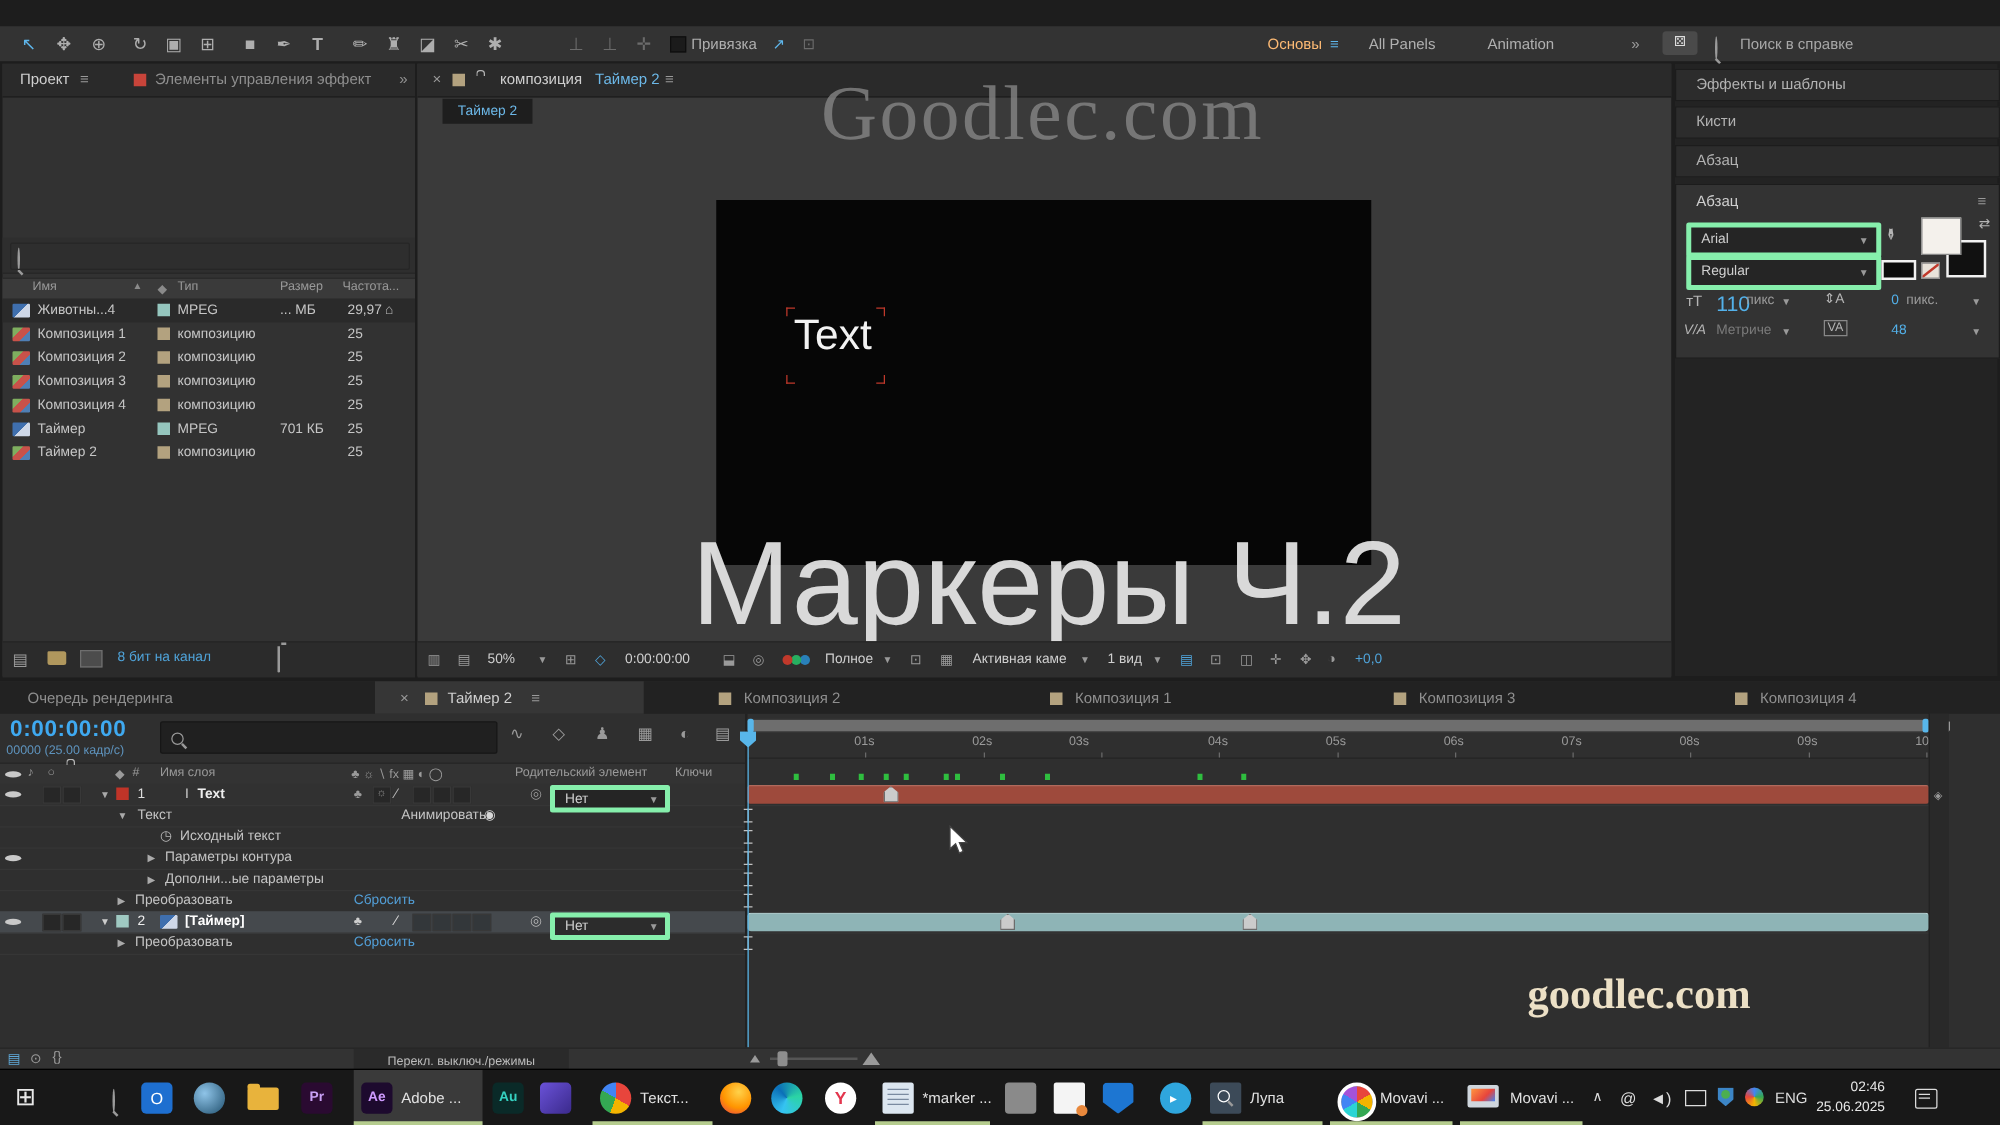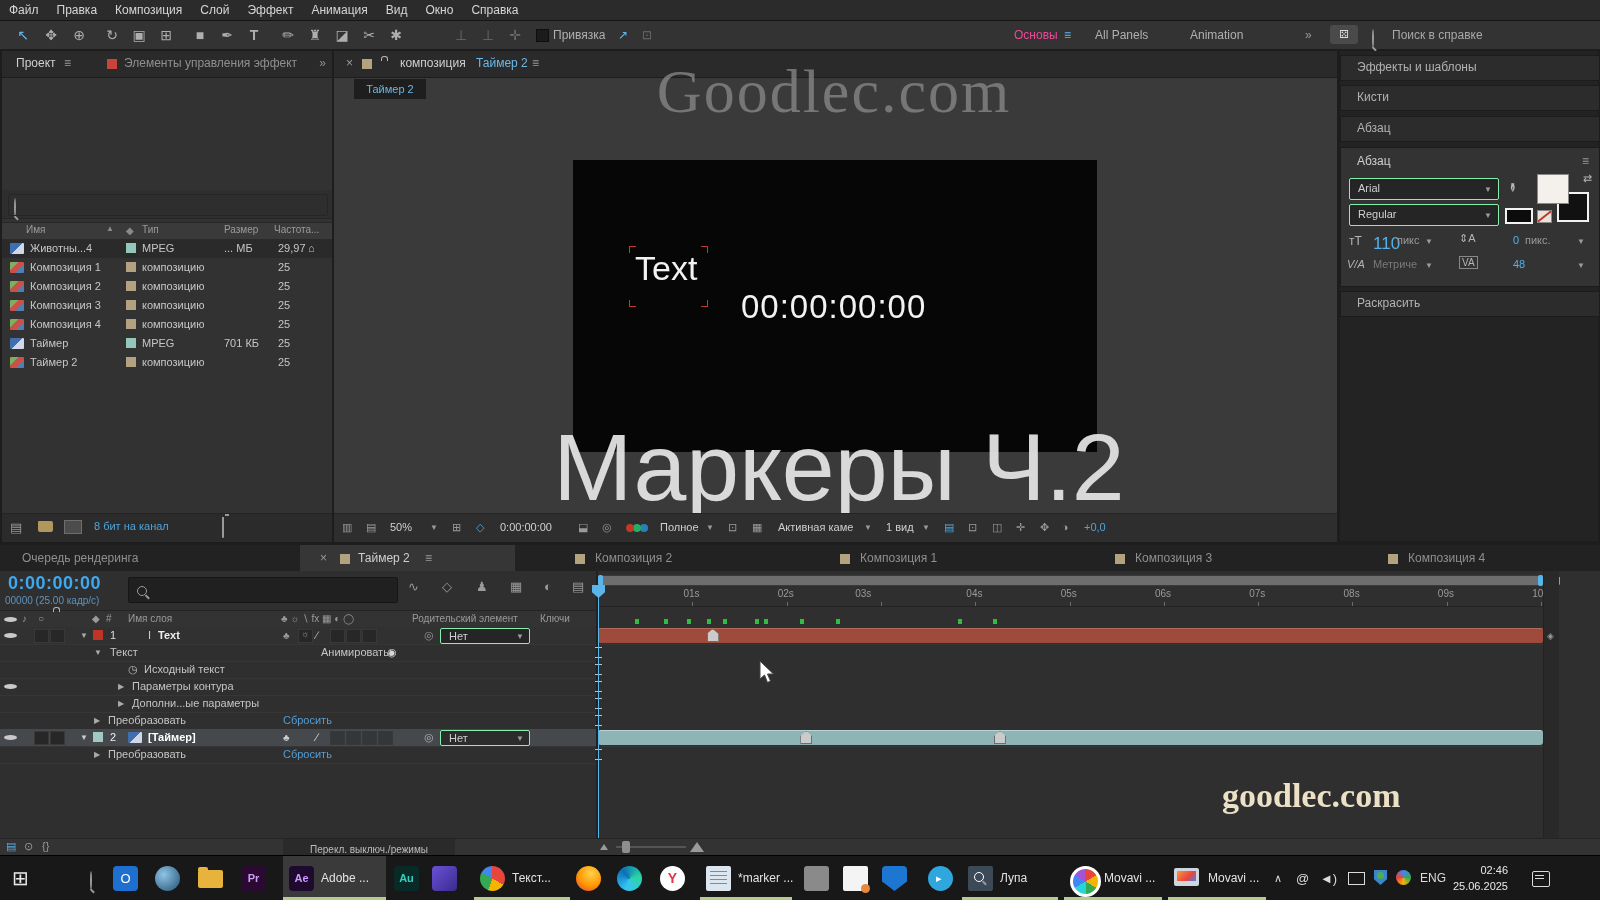--- a/index.html
+++ b/index.html
@@ -8,21 +8,21 @@
   .abs{position:absolute}
   
   #menubar{left:0;top:0;width:1600px;height:20px;background:#2b2b2b;border-bottom:1px solid #151515;display:flex;align-items:center}
   .menu-item{padding:0 9px;font-size:12px;color:#d6d6d6;line-height:20px}
   
   #toolbar{left:0;top:21px;width:1600px;height:28px;background:#333}
   .tool{position:absolute;top:3px;width:22px;height:22px;line-height:22px;text-align:center;color:#aeaeae;font-size:14px}
   .tool.sel{color:#5fb7ec}
   .tool.dim{color:#6b6b6b}
   .wstab{position:absolute;top:0;height:28px;line-height:28px;font-size:12px;color:#b0b0b0}
-  .wstab.active{color:#ec4899}
+  .wstab.active{color:#fdba74}
   .chip{position:absolute;top:4px;height:19px;background:#4a4a4a;border-radius:3px;color:#ddd;font-size:11px;text-align:center}
   .checkbox{position:absolute;width:11px;height:11px;background:#1b1b1b;border:1px solid #0e0e0e}
   
   .panel{position:absolute;background:#323232}
   .ptabbar{position:absolute;left:0;top:0;right:0;height:26px;background:#2a2a2a;border-bottom:1px solid #1d1d1d}
   .ptab{font-size:12px;color:#cfcfcf}
   .ptab.inactive{color:#8f8f8f}
   .sq{display:inline-block;width:10px;height:10px;vertical-align:-1px}
   
   .phead{position:absolute;left:0;right:0;height:16px;background:#3a3a3a;font-size:10px;color:#9a9a9a;border-top:1px solid #262626;border-bottom:1px solid #262626}
@@ -33,21 +33,21 @@
   .ficon.comp{background:linear-gradient(135deg,#7fae5f 34%,#c8524a 34% 67%,#4f7fb5 67%)}
   
   .eye{position:relative;width:13px;height:13px}
   .eye::before{content:"";position:absolute;left:0;right:0;top:4px;bottom:4px;background:#c9c9c9;border-radius:50%}
   .mag{position:relative;width:8px;height:8px;border:1.5px solid #9a9a9a;border-radius:50%}
   .mag::after{content:"";position:absolute;width:5px;height:1.5px;background:#9a9a9a;transform:rotate(45deg);right:-4px;bottom:-2px}
   .lockicon{position:relative;width:9px;height:7px;background:#b5b5b5;border-radius:1px;margin-top:5px}
   .lockicon::before{content:"";position:absolute;left:1px;top:-4px;width:5px;height:4px;border:1.5px solid #b5b5b5;border-bottom:none;border-radius:3px 3px 0 0}
   .trash{position:relative;width:11px;height:12px;border:1.5px solid #9a9a9a;border-top:3px solid #9a9a9a;border-radius:0 0 2px 2px}
   .trash::before{content:"";position:absolute;top:-6px;left:2px;width:4px;height:2px;background:#9a9a9a}
-  .ddbox{position:absolute;background:#252525;border:1px solid #86efac;border-radius:2px;color:#cfcfcf;font-size:11px}
+  .ddbox{position:absolute;background:#252525;border:4px solid #86efac;border-radius:2px;color:#cfcfcf;font-size:11px}
   .dar{color:#9a9a9a;font-size:8px}
   
   .trow{position:absolute;left:0;width:596px;height:17px;border-bottom:1px solid #363636;font-size:11px}
   .trow .a{position:absolute;top:0;line-height:17px;white-space:nowrap}
   .swbox{position:absolute;top:2px;width:13px;height:12px;background:#272727;border:1px solid #383838}
   .ibeam{position:absolute;width:7px;height:11px}
   .ibeam::before{content:"";position:absolute;left:3px;top:0;bottom:0;width:1px;background:#c2c2c2}
   .ibeam::after{content:"";position:absolute;left:0;right:0;top:0;height:1px;background:#c2c2c2;box-shadow:0 10px 0 #c2c2c2}
   .tick{position:absolute;top:2px;transform:translateX(-55%);font-size:10px;color:#9a9a9a}
   .tickmark{position:absolute;bottom:0;width:1px;height:4px;background:#6a6a6a}
@@ -59,31 +59,20 @@
   .tbico{position:absolute;top:10px;width:25px;height:25px;border-radius:4px}
   .tblabel{position:absolute;top:0;font-size:12px;color:#e2e2e2;line-height:45px;white-space:nowrap}
   .underline{position:absolute;top:41px;height:3px;background:#b5cc8e}
   .trayglyph{position:absolute;top:0;line-height:45px;color:#dcdcdc;font-size:13px}
 </style>
 </head>
 <body>
 
 <div id="screen">
 
-  <div id="menubar" class="abs">
-    <span class="menu-item">Файл</span>
-    <span class="menu-item">Правка</span>
-    <span class="menu-item">Композиция</span>
-    <span class="menu-item">Слой</span>
-    <span class="menu-item">Эффект</span>
-    <span class="menu-item">Анимация</span>
-    <span class="menu-item">Вид</span>
-    <span class="menu-item">Окно</span>
-    <span class="menu-item">Справка</span>
-  </div>
 
   <div id="toolbar" class="abs">
     <span class="tool sel" style="left:12px">↖</span>
     <span class="tool" style="left:40px">✥</span>
     <span class="tool" style="left:68px">⊕</span>
     <span class="tool" style="left:101px">↻</span>
     <span class="tool" style="left:128px">▣</span>
     <span class="tool" style="left:155px">⊞</span>
     <span class="tool" style="left:189px">■</span>
     <span class="tool" style="left:216px">✒</span>
@@ -211,21 +200,20 @@
 
     <div class="abs" style="left:230px;top:5px;width:540px;text-align:center;font-family:'Liberation Serif',serif;font-size:62px;color:#858585;opacity:.8;letter-spacing:2px">Goodlec.com</div>
 
     <div class="abs" style="left:239px;top:109px;width:524px;height:292px;background:#060606">
       <div class="abs" style="left:62px;top:89px;font-size:34px;color:#f2f2f2">Text</div>
 
       <span class="corner" style="left:56px;top:86px;border-left-width:1px;border-top-width:1px"></span>
       <span class="corner" style="left:128px;top:86px;border-right-width:1px;border-top-width:1px"></span>
       <span class="corner" style="left:56px;top:140px;border-left-width:1px;border-bottom-width:1px"></span>
       <span class="corner" style="left:128px;top:140px;border-right-width:1px;border-bottom-width:1px"></span>
-      <div class="abs" style="left:168px;top:128px;font-size:33px;letter-spacing:1px;color:#f2f2f2">00:00:00:00</div>
     </div>
 
     <div class="abs" style="left:140px;top:362px;width:730px;text-align:center;font-size:95px;color:#e2e2e2;opacity:.95;white-space:nowrap">Маркеры Ч.2</div>
 
     <div class="abs" style="left:0;top:462px;width:1003px;height:28px;background:#2e2e2e;border-top:1px solid #242424;font-size:11px">
       <span class="abs" style="left:8px;top:7px;color:#9a9a9a">▥</span>
       <span class="abs" style="left:32px;top:7px;color:#9a9a9a">▤</span>
       <span class="abs" style="left:56px;top:7px;color:#cfcfcf">50%</span>
       <span class="abs dar" style="left:96px;top:9px">▼</span>
       <span class="abs" style="left:118px;top:7px;color:#9a9a9a">⊞</span>
@@ -294,23 +282,20 @@
       <span style="position:absolute;left:184px;top:86px;color:#9a9a9a;font-size:11px">пикс.</span>
       <span class="dar" style="position:absolute;left:236px;top:89px">▼</span>
 
       <span style="position:absolute;left:6px;top:110px;color:#b5b5b5;font-size:11px;font-style:italic">V/A</span>
       <span style="position:absolute;left:32px;top:110px;color:#7a7a7a;font-size:11px">Метриче</span>
       <span class="dar" style="position:absolute;left:84px;top:113px">▼</span>
       <span style="position:absolute;left:118px;top:108px;color:#b5b5b5;font-size:10px;border:1px solid #888;padding:0 2px">VA</span>
       <span style="position:absolute;left:172px;top:110px;color:#53b1ea;font-size:11px">48</span>
       <span class="dar" style="position:absolute;left:236px;top:113px">▼</span>
     </div>
-    <div class="abs" style="left:0;top:240px;width:258px;height:24px;background:#2c2c2c;border:1px solid #1c1c1c">
-      <span style="position:absolute;left:16px;top:4px;font-size:12px;color:#b2b2b2">Раскрасить</span>
-    </div>
   </div>
 
   <div class="abs" style="left:0;top:545px;width:1600px;height:310px;background:#2f2f2f">
 
     <div class="abs" style="left:0;top:0;width:1600px;height:26px;background:#222">
       <span class="ptab inactive" style="position:absolute;left:22px;top:6px">Очередь рендеринга</span>
       <div class="abs" style="left:300px;top:0;width:215px;height:26px;background:#363636">
         <span style="position:absolute;left:20px;top:6px;color:#9a9a9a;font-size:12px">×</span>
         <span class="sq" style="position:absolute;left:40px;top:9px;background:#b3a27f"></span>
         <span class="ptab" style="position:absolute;left:58px;top:6px">Таймер 2</span>

